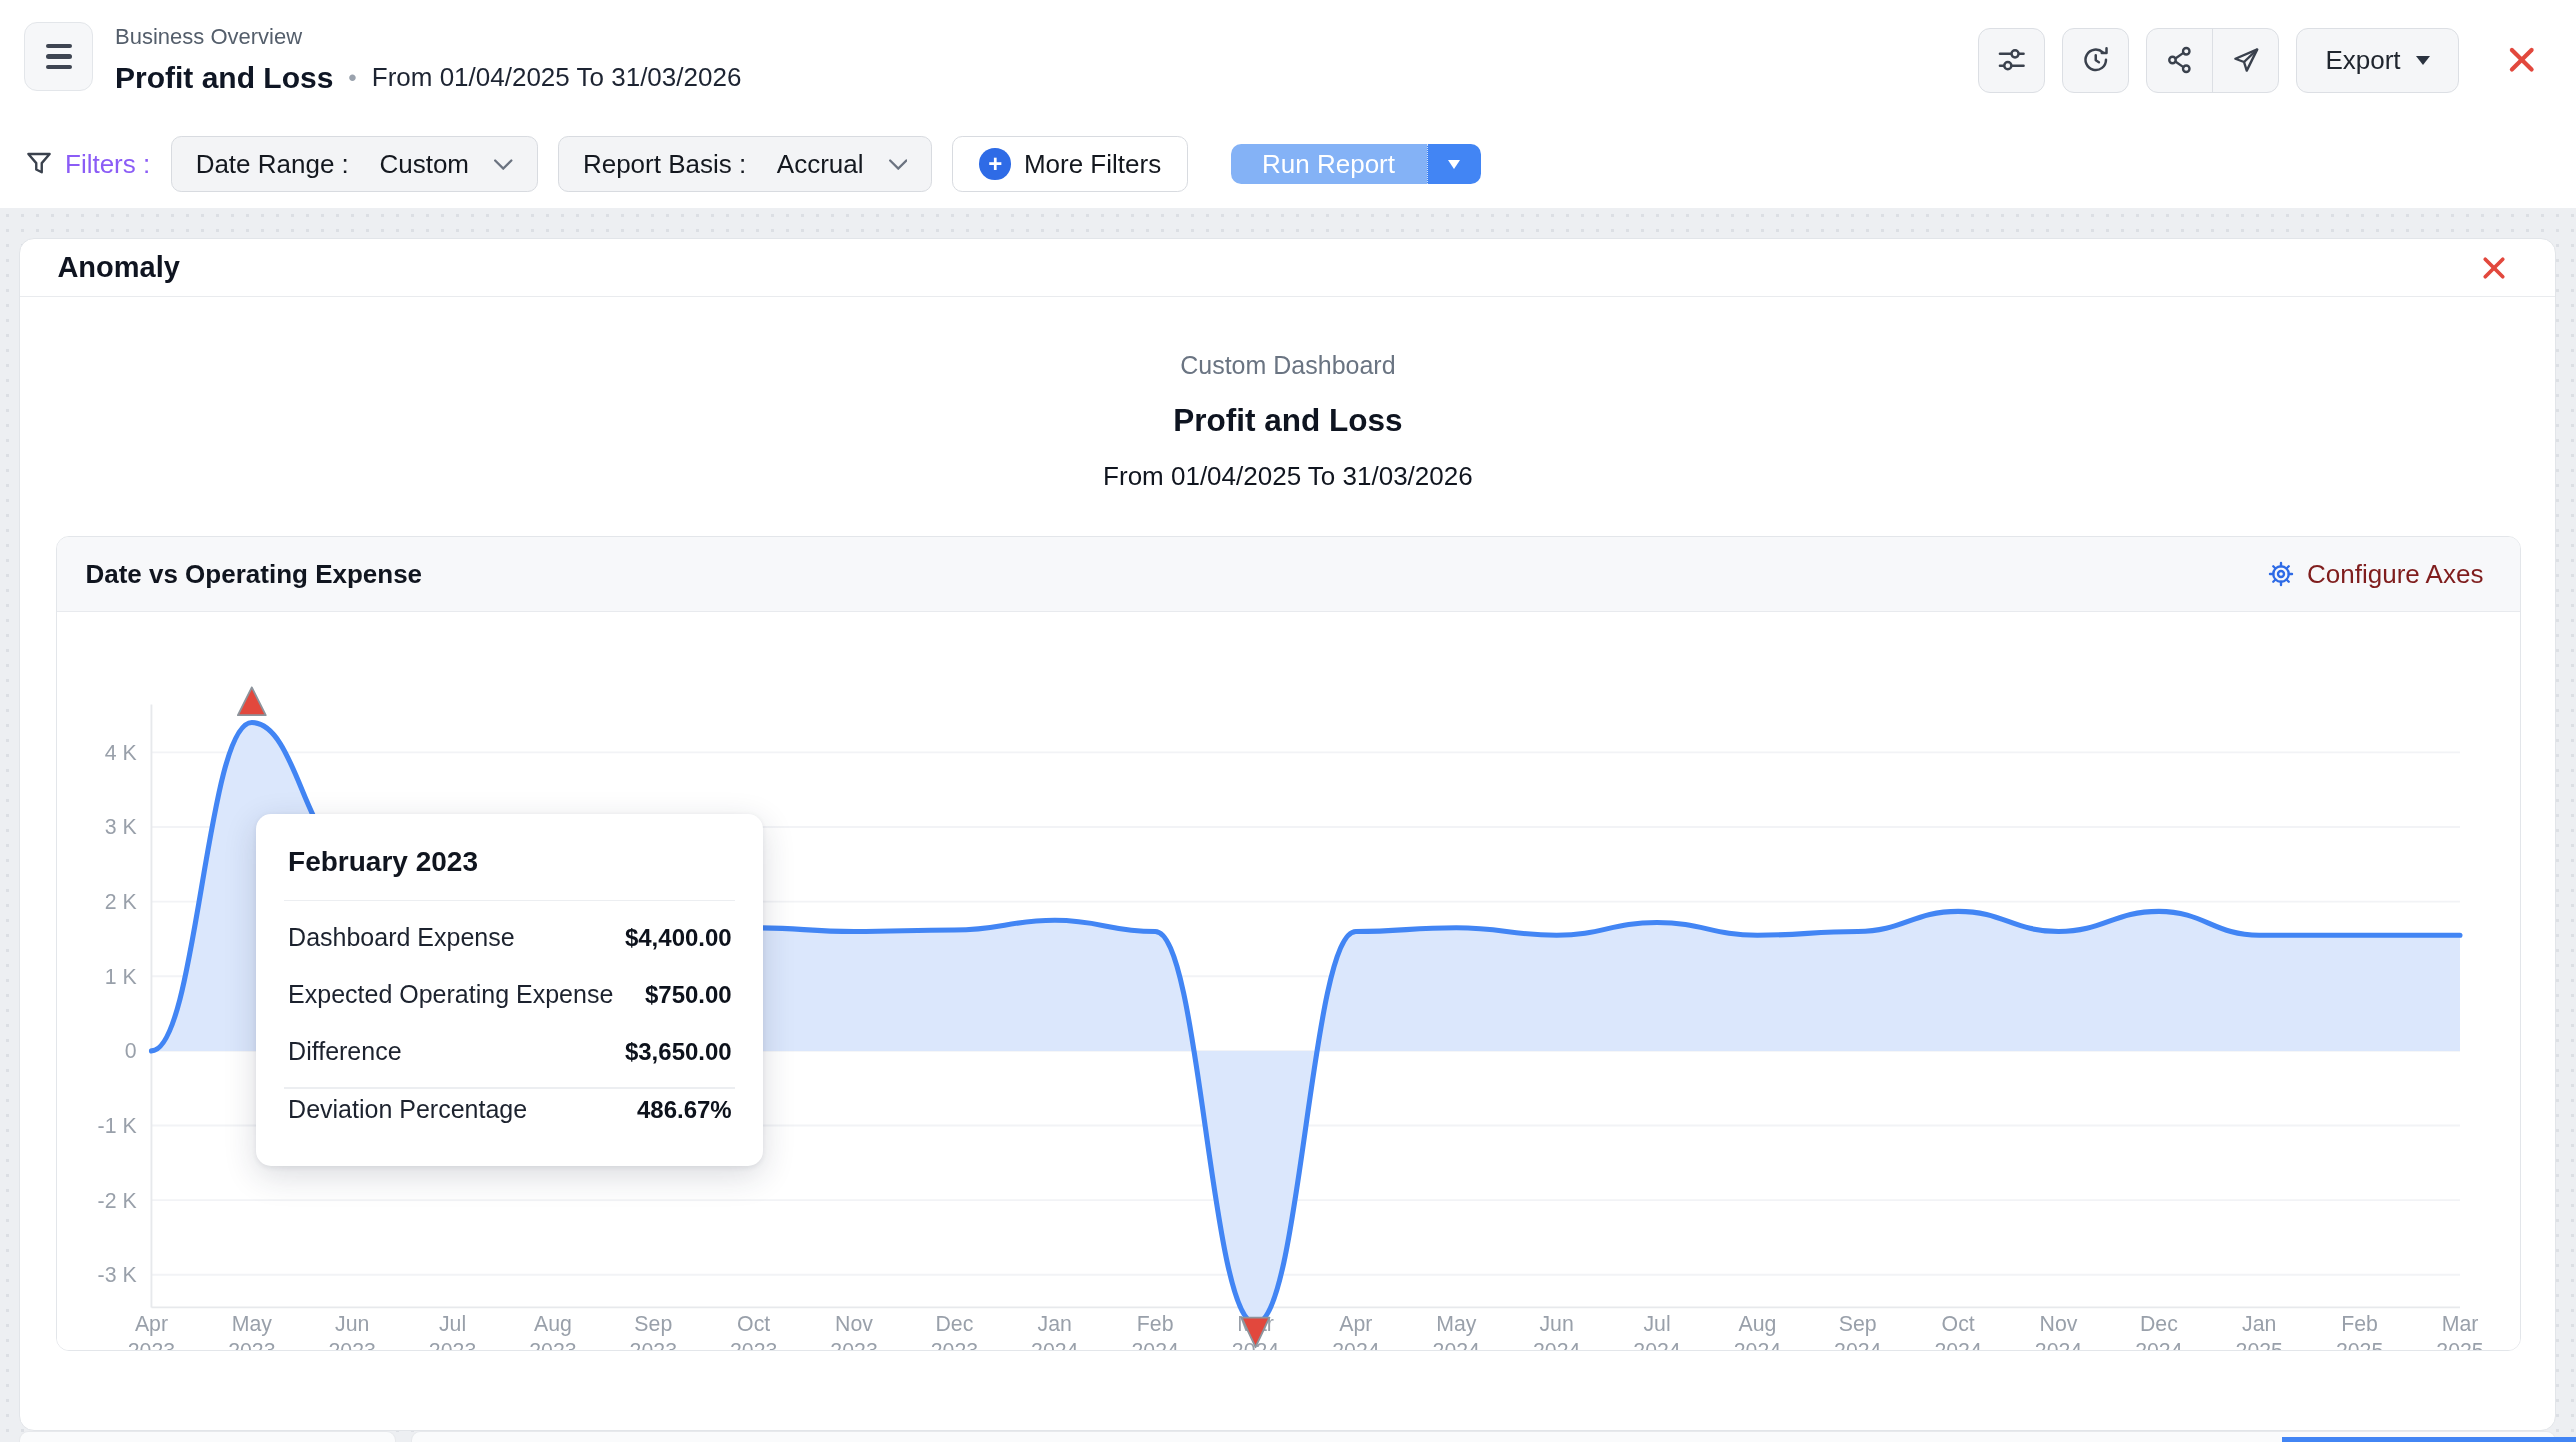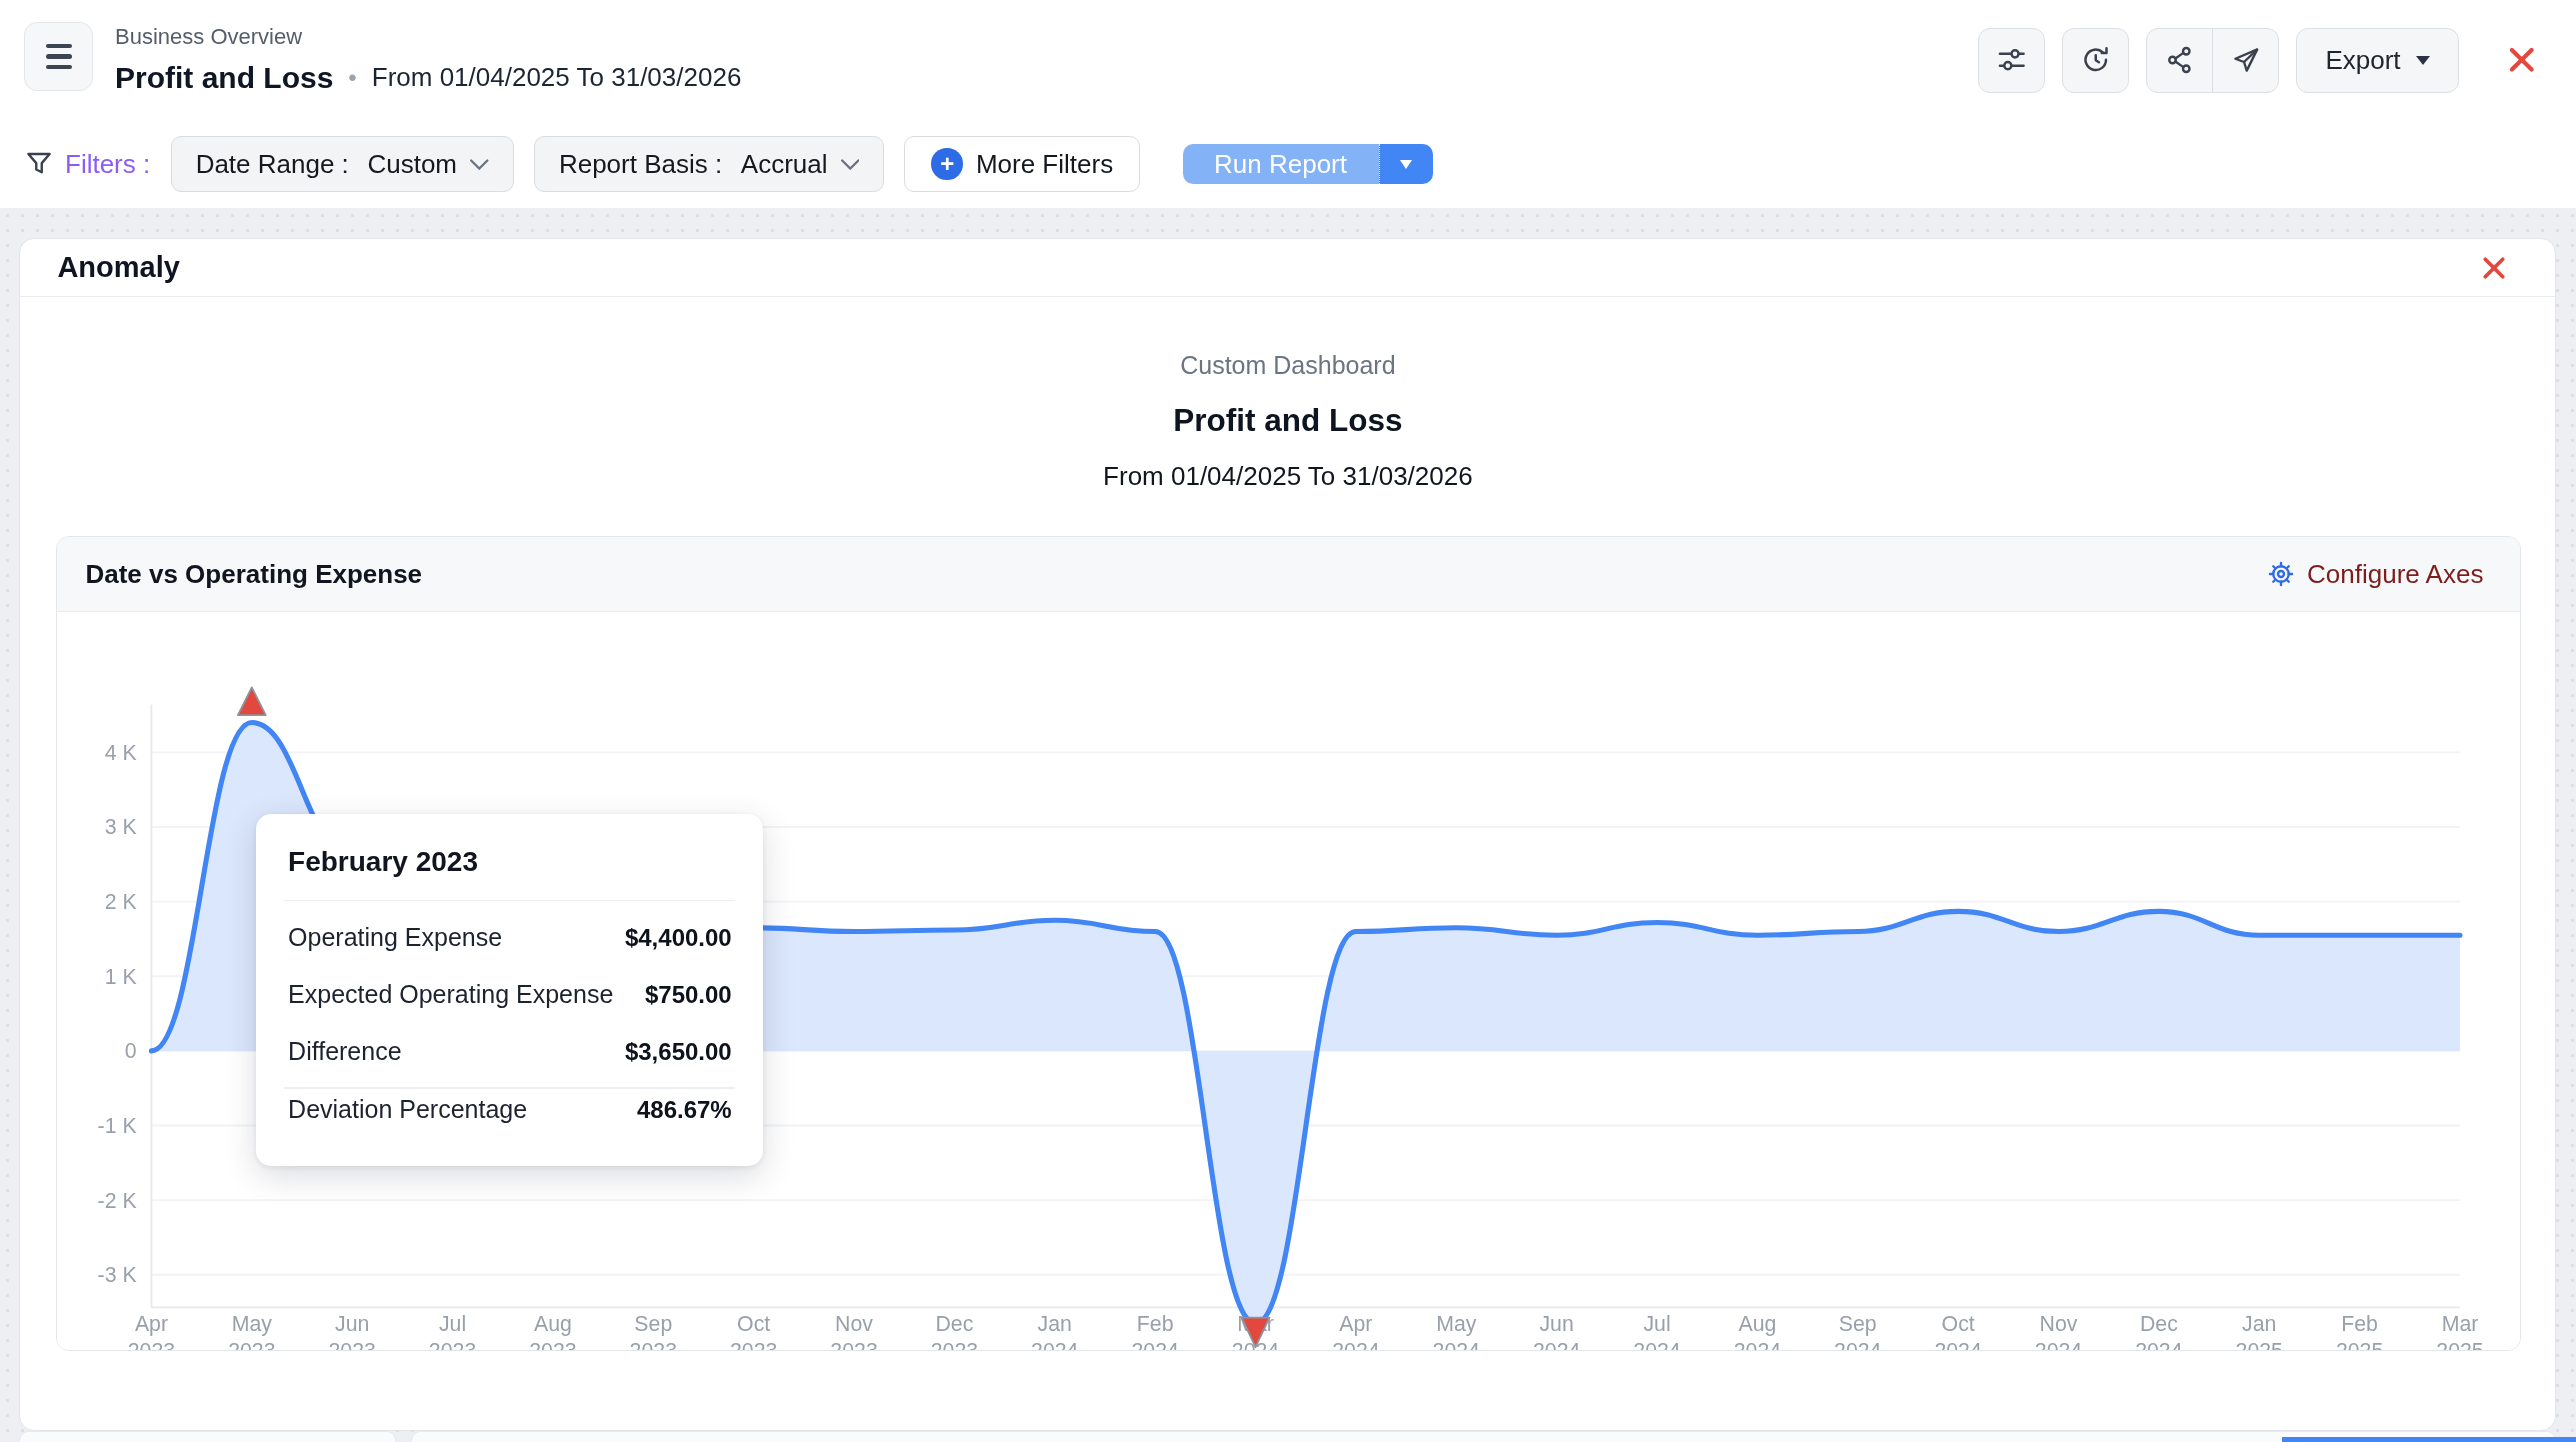--- a/index.html
+++ b/index.html
@@ -31,21 +31,21 @@
   .icon-btn-group .half { flex:1; height:100%; display:flex; align-items:center; justify-content:center; }
   .icon-btn-group .half + .half { border-left:1.9px solid #dcdfe4; }
   .export-btn { padding:0 28px; gap:15px; font-size:26px; color:#20262f; }
   .caret-down { width:0; height:0; border-left:7.4px solid transparent; border-right:7.4px solid transparent;
     border-top:9.3px solid #2b3340; }
   .close-top { width:52px; height:52px; display:flex; align-items:center; justify-content:center;
     margin-left:20.4px; cursor:pointer; }
   
   .filters-row { display:flex; align-items:center; gap:20.4px; padding: 0 24px; height:90px; background:#fff; }
   .filters-label { display:flex; align-items:center; gap:11px; font-size:26px; color:#8b5cf6; }
-  .pill { display:flex; align-items:center; gap:13px; height:56px; padding:0 24px;
+  .pill { display:flex; align-items:center; gap:25px; height:56px; padding:0 24px;
     background:#f3f4f6; border:1.9px solid #d8dbe0; border-radius:10.2px; font-size:26px;
     color:#14181f; cursor:pointer; }
   .pill .pill-value { margin-left:5.6px; }
   .btn-white { display:flex; align-items:center; gap:13px; height:56px; padding:0 26px;
     background:#fff; border:1.9px solid #d8dbe0; border-radius:10.2px; font-size:26px; color:#14181f; cursor:pointer; }
   .plus-circle { width:31.5px; height:31.5px; border-radius:50%; background:#2e6be6; color:#fff;
     display:flex; align-items:center; justify-content:center; font-size:24px; font-weight:bold; line-height:1; }
   .run-split { display:flex; height:40px; border-radius:10.2px; overflow:hidden; margin-left:22px; cursor:pointer; }
   .run-main { background:#84b2f6; color:#fff; font-size:26px; display:flex; align-items:center; padding:0 31.5px; }
   .run-caret { width:54px; background:#4285f4; display:flex; align-items:center; justify-content:center;
@@ -305,21 +305,21 @@
             <polygon points="210.4,81.35999999999996 195.4,111.35999999999996 225.4,111.35999999999996" fill="#e2483d" stroke="#8d949c" stroke-width="2" stroke-linejoin="round"></polygon>
             <polygon points="1279.4,762 1309.4,762 1294.4,794" fill="#e2483d" stroke="#8d949c" stroke-width="2" stroke-linejoin="round"></polygon>
           </svg>
 
         
         <div class="chart-tooltip">
           <div class="tt-title">February 2023</div>
           <div class="tt-divider"></div>
           <div class="tt-rows">
             <div class="tt-row">
-              <span class="tt-label">Operating Expense</span>
+              <span class="tt-label">Dashboard Expense</span>
               <span class="tt-value">$4,400.00</span>
             </div>
             <div class="tt-row">
               <span class="tt-label">Expected Operating Expense</span>
               <span class="tt-value">$750.00</span>
             </div>
             <div class="tt-row">
               <span class="tt-label">Difference</span>
               <span class="tt-value">$3,650.00</span>
             </div>

